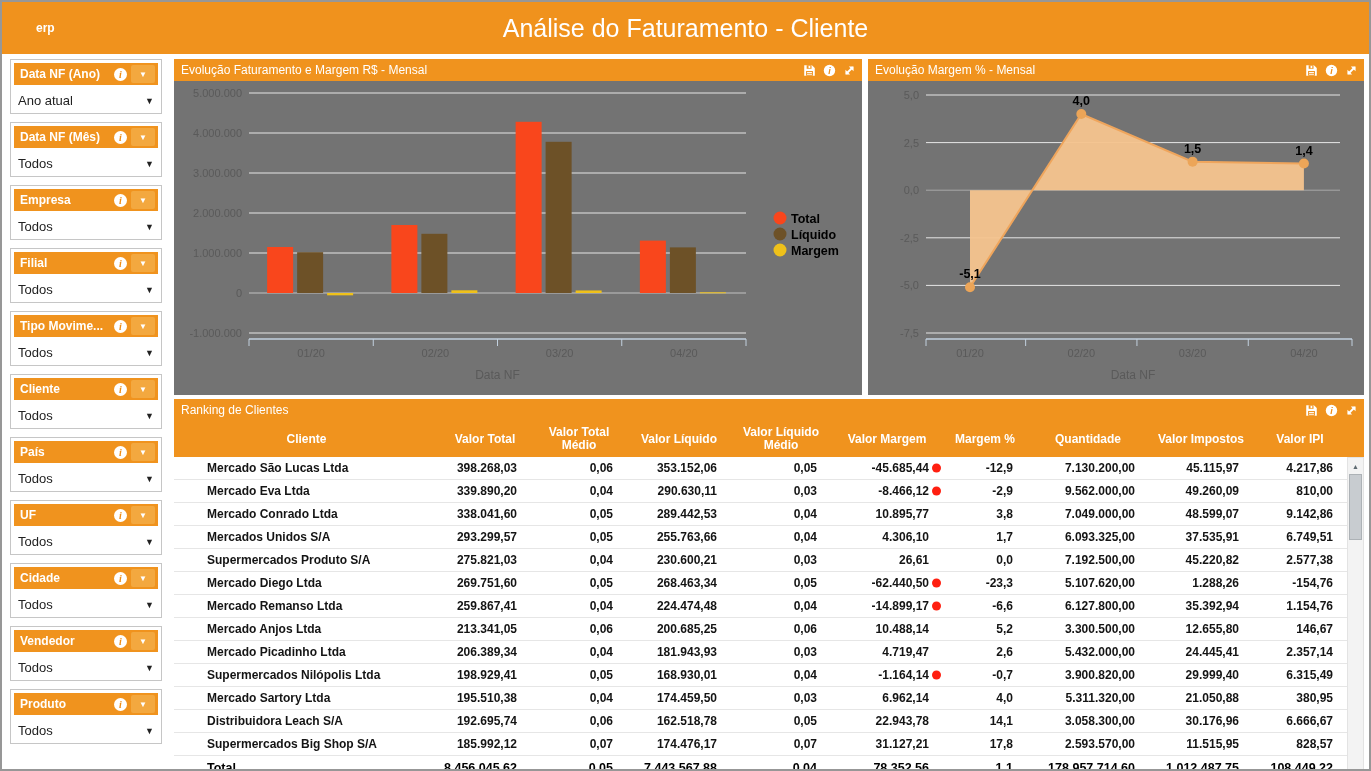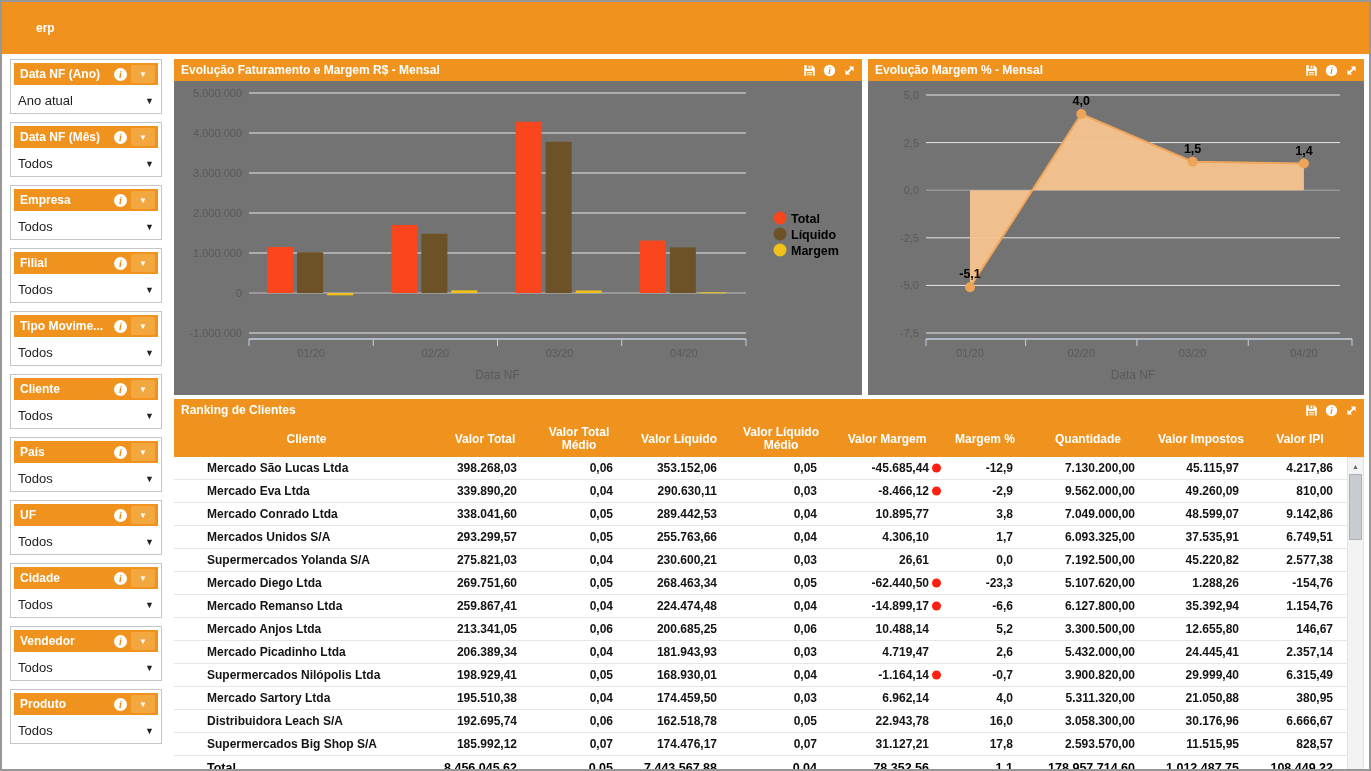--- a/index.html
+++ b/index.html
@@ -24,21 +24,21 @@
   .info-badge{width:13px;height:13px;border-radius:50%;background:#fff;color:#EF8D15;font-size:10px;
               font-weight:bold;display:flex;align-items:center;justify-content:center;flex:none;
               font-family:"Liberation Serif",serif;font-style:italic;}
   .filter-dd{width:24px;height:18px;background:#F3A83F;border-radius:2px;display:flex;align-items:center;
              justify-content:center;color:#fff;font-size:8px;flex:none;}
   .filter-value{height:25px;display:flex;align-items:center;padding:0 7px;font-size:13px;color:#222;}
   .filter-caret{margin-left:auto;font-size:9px;color:#222;}
   
   .charts-row{display:flex;gap:6px;}
   .panel-head{height:22px;background:#F0931E;display:flex;align-items:center;padding:0 6px 0 7px;}
-  .panel-title{color:#fff;font-weight:bold;font-size:12px;}
+  .panel-title{color:#fff;font-weight:normal;font-size:12px;}
   .panel-icons{margin-left:auto;display:flex;gap:7px;align-items:center;}
   .bar-panel{width:688px;}
   .area-panel{width:496px;}
   .chart-body{height:314px;position:relative;background:#737373;}
   
   .table-panel{margin-top:4px;width:1190px;position:relative;}
   .t-grid{display:grid;grid-template-columns:265px 92px 96px 104px 100px 112px 84px 122px 104px 94px;}
   .t-head{background:#F0931E;height:36px;align-items:center;}
   .t-col{color:#fff;font-weight:bold;font-size:12px;text-align:center;line-height:13px;}
   .t-row{height:22px;align-items:center;border-bottom:1px solid #E6E6E6;font-size:12px;color:#141414;}
@@ -57,20 +57,21 @@
 </style>
 </head>
 <body>
 
 <div class="page">
 
   <div class="app-header">
     <div class="logo">
       <div class="logo-erp">erp</div>
     </div>
+    <div class="page-title">Análise do Faturamento - Cliente</div>
   </div>
 
   <div class="body-wrap">
     <div class="sidebar">
         <div class="filter">
           <div class="filter-head">
             <span class="filter-label">Data NF (Ano)</span>
             <span class="info-badge">i</span>
             <span class="filter-dd">▼</span>
           </div>
@@ -427,21 +428,21 @@
               <div class="cell-num">0,05</div>
               <div class="cell-num">255.763,66</div>
               <div class="cell-num">0,04</div>
               <div class="cell-num">4.306,10</div>
               <div class="cell-num">1,7</div>
               <div class="cell-num">6.093.325,00</div>
               <div class="cell-num">37.535,91</div>
               <div class="cell-num">6.749,51</div>
             </div>
             <div class="t-grid t-row">
-              <div class="cell-name">Supermercados Yolanda S/A</div>
+              <div class="cell-name">Supermercados Produto S/A</div>
               <div class="cell-num">275.821,03</div>
               <div class="cell-num">0,04</div>
               <div class="cell-num">230.600,21</div>
               <div class="cell-num">0,03</div>
               <div class="cell-num">26,61</div>
               <div class="cell-num">0,0</div>
               <div class="cell-num">7.192.500,00</div>
               <div class="cell-num">45.220,82</div>
               <div class="cell-num">2.577,38</div>
             </div>
@@ -517,21 +518,21 @@
               <div class="cell-num">21.050,88</div>
               <div class="cell-num">380,95</div>
             </div>
             <div class="t-grid t-row">
               <div class="cell-name">Distribuidora Leach S/A</div>
               <div class="cell-num">192.695,74</div>
               <div class="cell-num">0,06</div>
               <div class="cell-num">162.518,78</div>
               <div class="cell-num">0,05</div>
               <div class="cell-num">22.943,78</div>
-              <div class="cell-num">16,0</div>
+              <div class="cell-num">14,1</div>
               <div class="cell-num">3.058.300,00</div>
               <div class="cell-num">30.176,96</div>
               <div class="cell-num">6.666,67</div>
             </div>
             <div class="t-grid t-row">
               <div class="cell-name">Supermercados Big Shop S/A</div>
               <div class="cell-num">185.992,12</div>
               <div class="cell-num">0,07</div>
               <div class="cell-num">174.476,17</div>
               <div class="cell-num">0,07</div>

